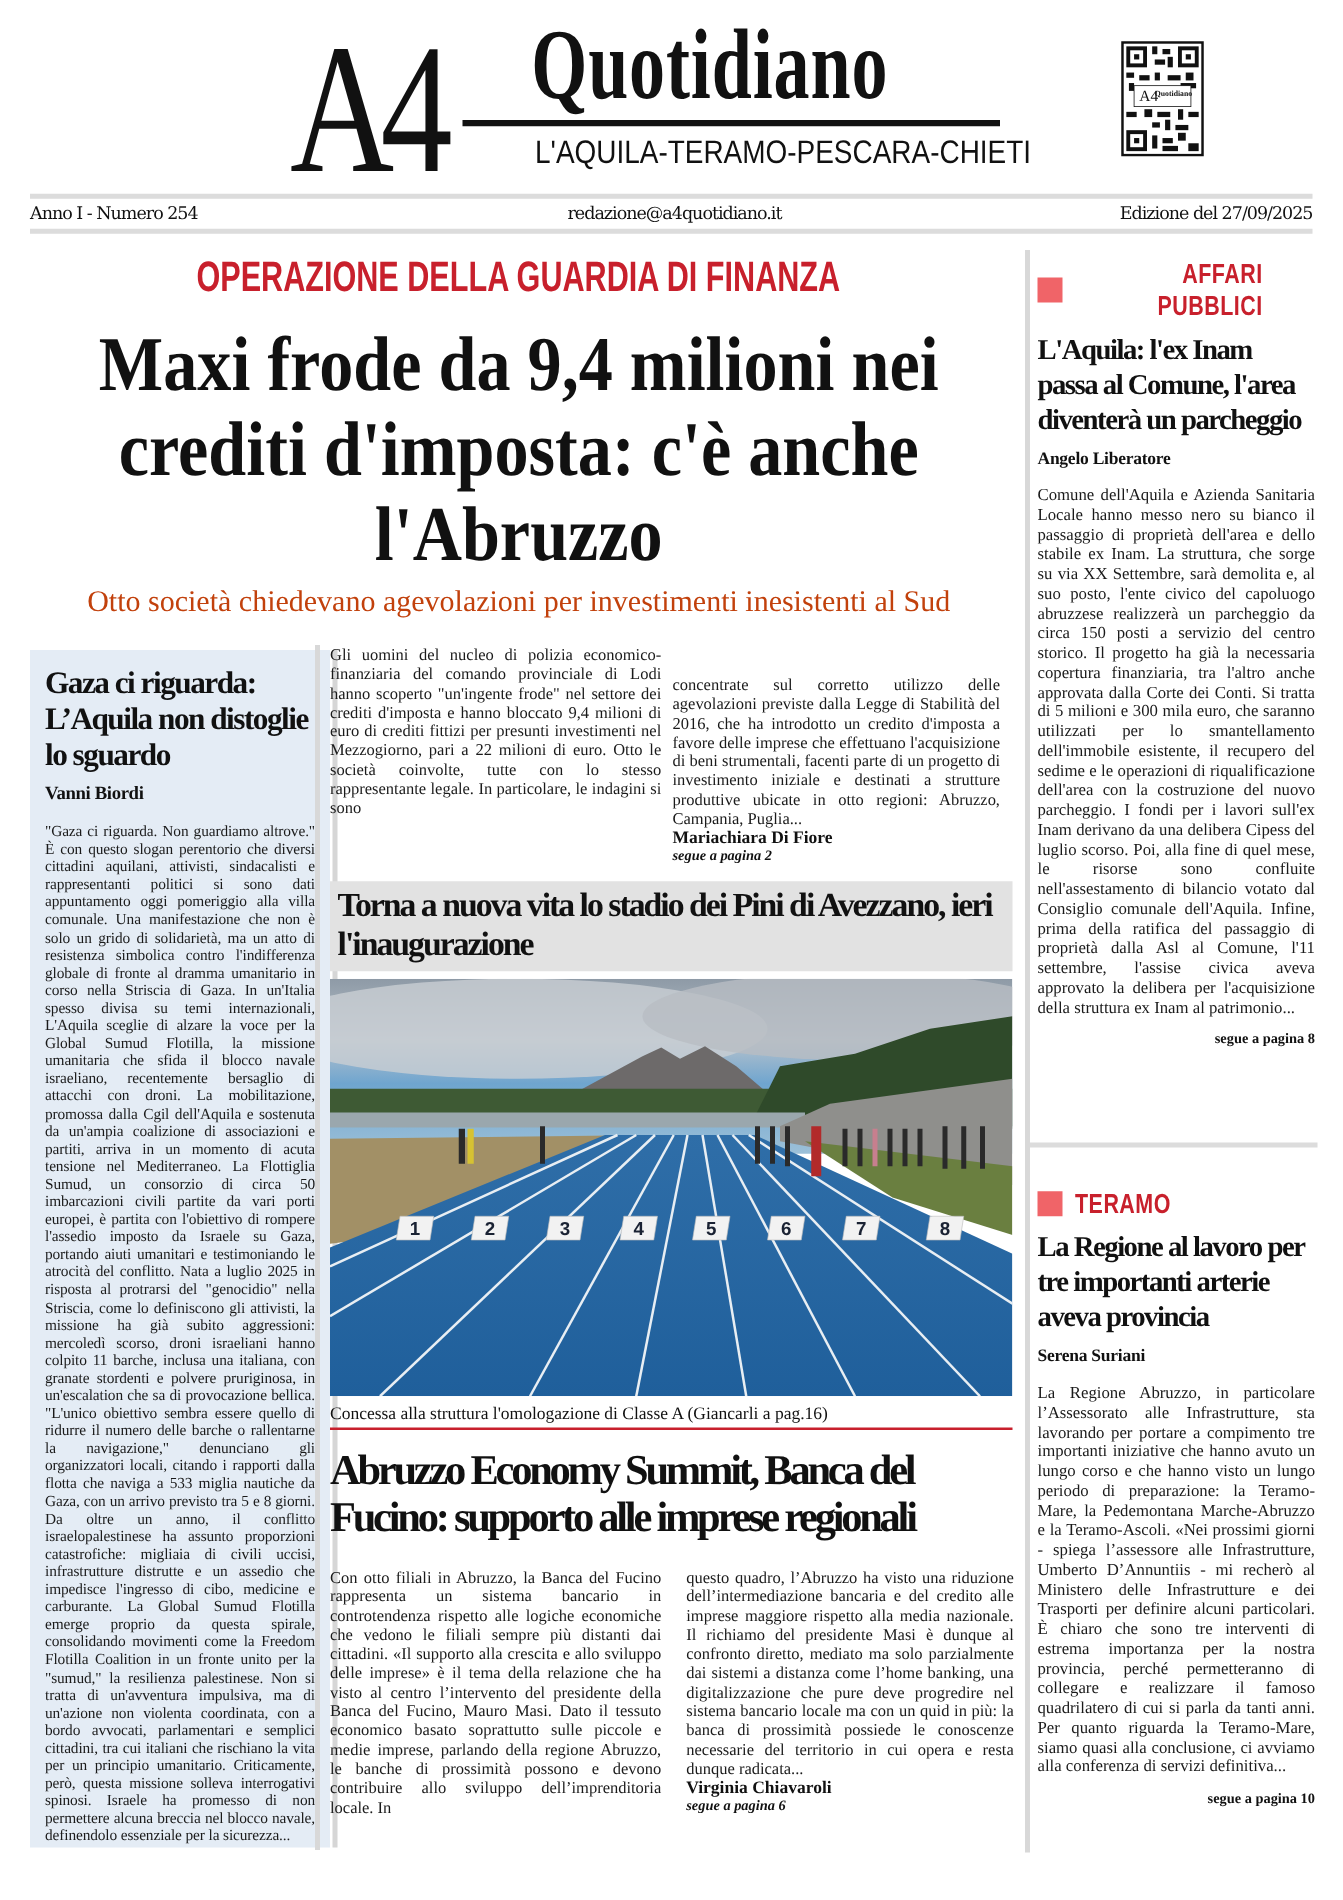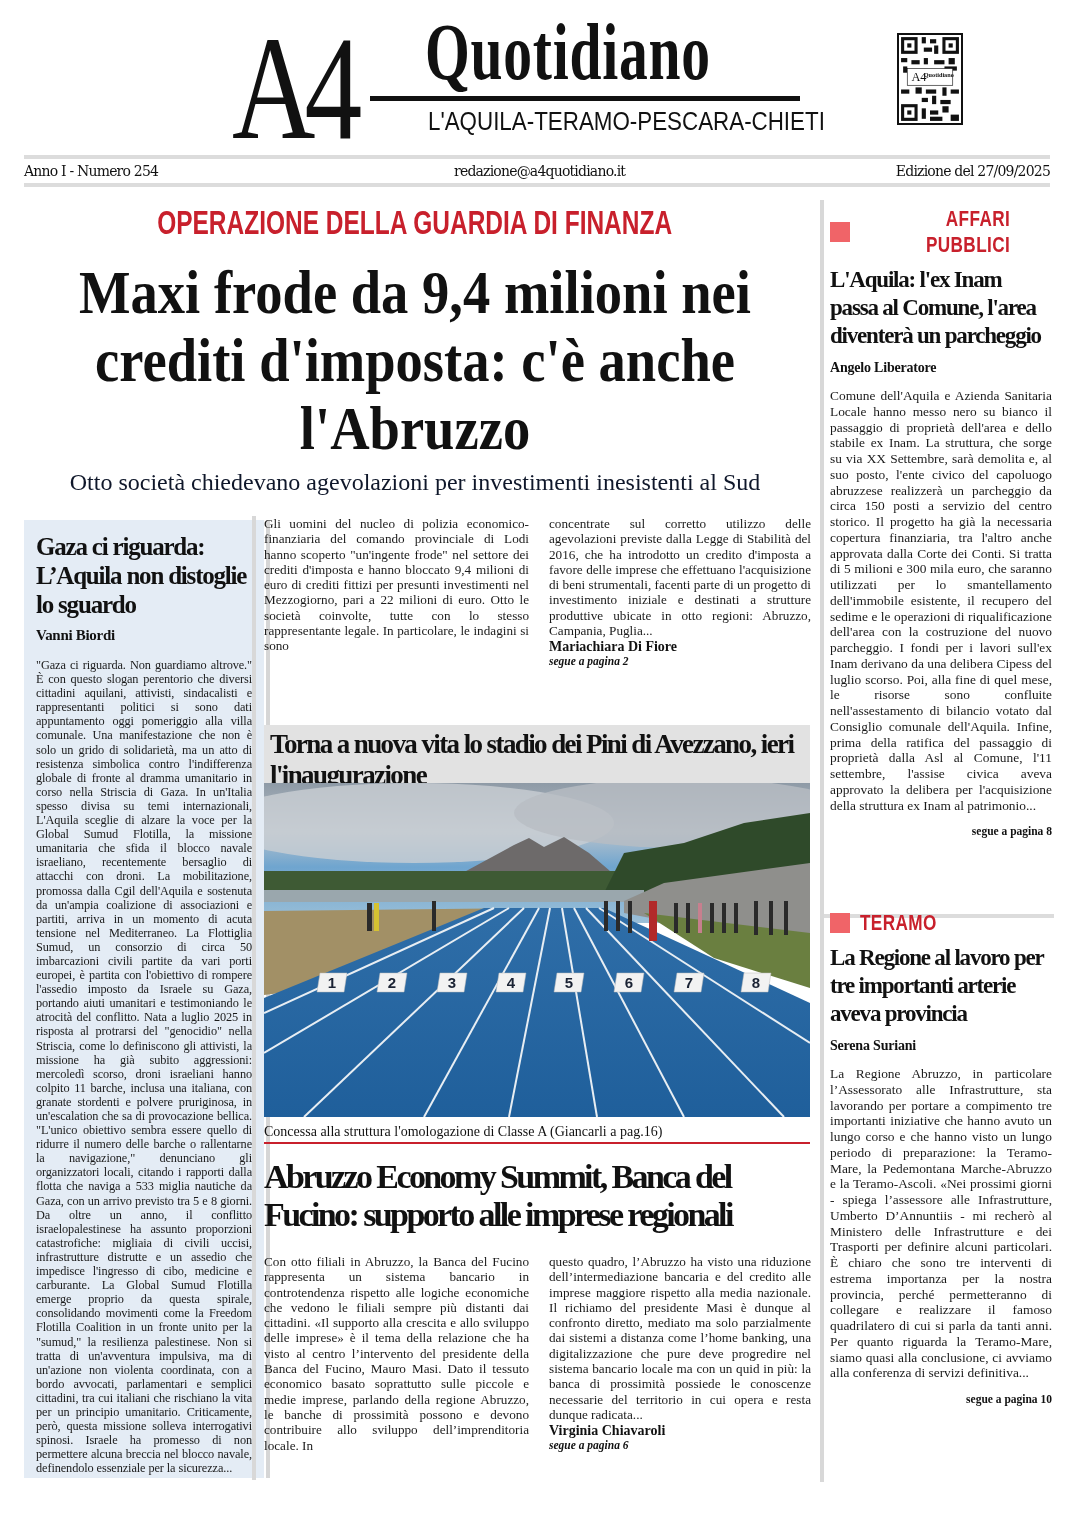--- a/index.html
+++ b/index.html
@@ -27,62 +27,62 @@
 
   
   .kicker { position: absolute; left: 20px; top: 200px; width: 790px; text-align: center;
     font-family: "Liberation Sans", sans-serif; font-weight: bold; font-size: 34px; color: #c8202c;
     line-height: 44px; letter-spacing: 0px; }
   .kicker span { display: inline-block; transform: scaleX(0.72); }
   .main-title { position: absolute; left: 20px; top: 258px; width: 790px; text-align: center;
     font-family: "Liberation Serif", serif; font-weight: bold; font-size: 62px; line-height: 68px; color: #111; }
   .main-title span { display: inline-block; transform: scaleX(0.88); }
   .main-sub { position: absolute; left: 20px; top: 466px; width: 790px; text-align: center;
-    font-family: "Liberation Serif", serif; font-size: 24px; line-height: 32px; color: #0f172a; }
+    font-family: "Liberation Serif", serif; font-size: 24px; line-height: 32px; color: #c2410c; }
 
   
   .left-box { position: absolute; left: 24px; top: 520px; width: 240px; height: 958px; background: #e4ecf5; padding: 12px 12px; }
   .left-box::after { content: ""; position: absolute; right: -6px; top: 0; width: 4px; height: 100%; background: #d6d6d6; }
   .sb-title { font-family: "Liberation Serif", serif; font-weight: bold; font-size: 25px; line-height: 29px; letter-spacing: -1.2px; color: #111; }
   .sb-author { font-family: "Liberation Serif", serif; font-weight: bold; font-size: 15px; margin-top: 8px; letter-spacing: -0.3px; }
   .body-text { font-family: "Liberation Serif", serif; font-size: 13.2px; line-height: 15.3px; text-align: justify; color: #1a1a1a; }
   .left-box .body-text { margin-top: 14px; font-size: 12.3px; line-height: 14.1px; letter-spacing: -0.1px; }
   .segue { font-family: "Liberation Serif", serif; font-weight: bold; font-size: 11.5px; text-align: right; margin-top: 12px; }
 
   
   .center-col { position: absolute; top: 516px; font-family: "Liberation Serif", serif; }
   .cc1 { left: 264px; width: 265px; }
-  .cc2 { left: 549px; width: 262px; }
+  .cc2 { left: 538px; width: 262px; margin-top: 24px; }
   .cc1 .body-text, .cc2 .body-text { font-size: 13.2px; line-height: 15.3px; }
   .byline-row { display: flex; justify-content: space-between; align-items: baseline; margin-top: 1px; flex-direction: column; }
   .byline { font-family: "Liberation Serif", serif; font-weight: bold; font-size: 14px; }
   .byline-row .segue { margin-top: 0; font-style: italic; }
 
   
-  .stadium-head { position: absolute; left: 264px; top: 705px; width: 546px; height: 72px; background: #e2e2e2; padding: 4px 6px; margin-top: 20px; }
+  .stadium-head { position: absolute; left: 264px; top: 705px; width: 546px; height: 72px; background: #e2e2e2; padding: 4px 6px; }
   .stadium-title { font-family: "Liberation Serif", serif; font-weight: bold; font-size: 27px; line-height: 31px; letter-spacing: -1.6px; color: #111; }
   .photo { position: absolute; left: 264px; top: 783px; width: 546px; height: 334px; overflow: hidden; }
   .photo svg { width: 100%; height: 100%; display: block; }
   .caption { position: absolute; left: 264px; top: 1122px; width: 546px; height: 22px; border-bottom: 2px solid #c8202c;
     font-family: "Liberation Serif", serif; font-size: 14px; line-height: 20px; color: #111; }
 
   
   .summit-title { position: absolute; left: 264px; top: 1158px; width: 560px;
     font-family: "Liberation Serif", serif; font-weight: bold; font-size: 34px; line-height: 38px; letter-spacing: -2.6px; color: #111; }
   .sc1 { position: absolute; left: 264px; top: 1254px; width: 265px; }
   .sc2 { position: absolute; left: 549px; top: 1254px; width: 262px; }
 
   
   .vsep-left { position: absolute; left: 252px; top: 516px; width: 4px; height: 964px; background: #d8d8d8; }
 
   
   .right-rail { position: absolute; left: 820px; top: 200px; width: 4px; height: 1282px; background: #d8d8d8; }
   .right-box { position: absolute; left: 830px; width: 222px; }
   .rb1 { top: 206px; }
-  .rb2 { top: 910px; }
+  .rb2 { top: 950px; }
   .section-tag { display: flex; align-items: center; gap: 10px; text-align: right; }
   .tag-square { width: 20px; height: 20px; background: #f06468; }
   .tag-label { font-family: "Liberation Sans", sans-serif; font-weight: bold; font-size: 22px; color: #c8202c; transform: scaleX(0.78); transform-origin: left center; letter-spacing: 0.5px; }
   .rb-title { font-family: "Liberation Serif", serif; font-weight: bold; font-size: 23px; line-height: 28px; letter-spacing: -1.2px; margin-top: 8px; color: #111; }
   .rb-author { font-family: "Liberation Serif", serif; font-weight: bold; font-size: 14px; margin-top: 10px; letter-spacing: -0.2px; }
   .right-box .body-text { margin-top: 12px; font-size: 13.4px; line-height: 15.75px; }
   .right-hsep { position: absolute; left: 824px; top: 914px; width: 230px; height: 4px; background: #dcdcdc; }
 </style>
 </head>
 <body>

